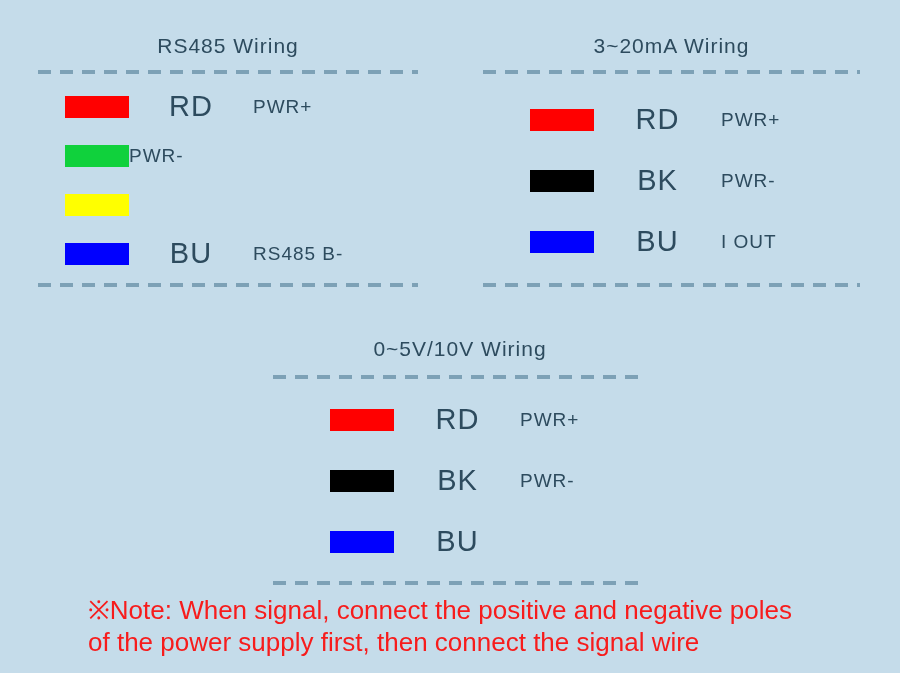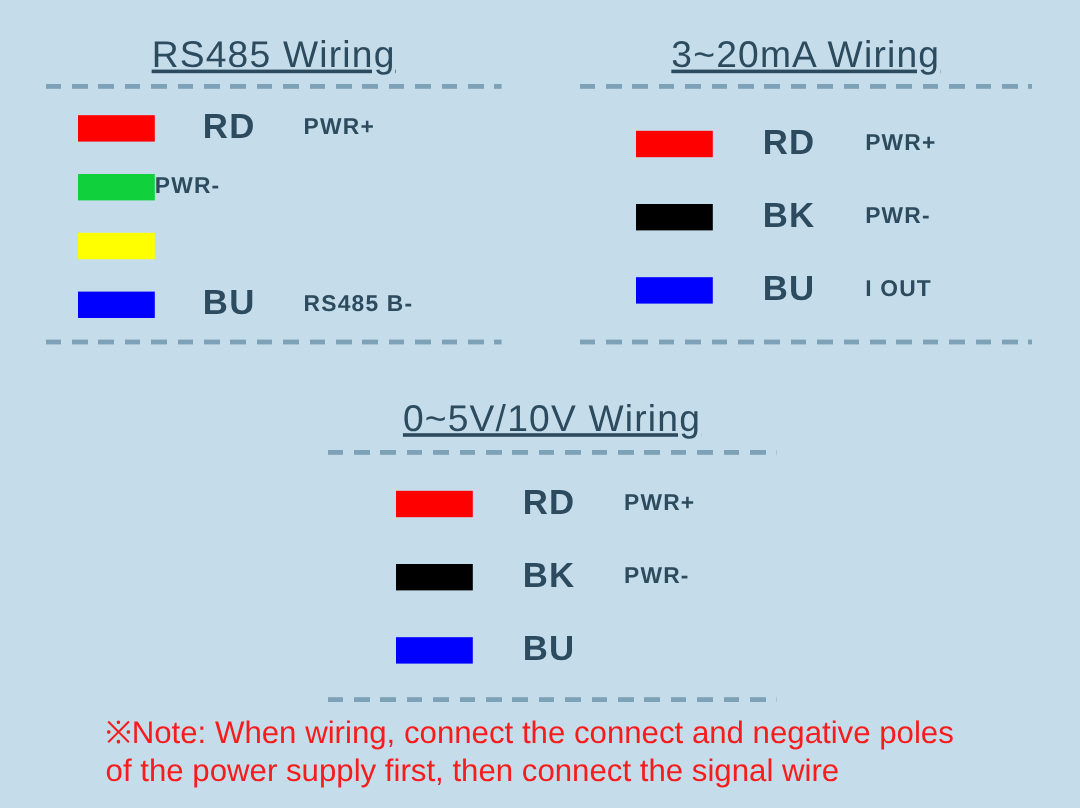--- a/index.html
+++ b/index.html
@@ -12,33 +12,32 @@
   body{
     width:900px;height:673px;
     background:var(--bg);
     position:relative;
     font-family:"Liberation Sans", sans-serif;
     overflow:hidden;
   }
   .section{position:absolute;}
   .section-title{
     text-align:center;
-    font-size:31px;
+    font-size:21px;
     color:var(--text);
     letter-spacing:1px;
     height:48px;
     line-height:48px;
     white-space:nowrap;
-    text-decoration:underline;
   }
   .dashed{
     height:4px;
     background:repeating-linear-gradient(90deg, var(--divider) 0 13px, transparent 13px 22px);
   }
-  .rows{display:block;font-weight:bold;}
+  .rows{display:block;}
   .wire-row{
     display:grid;
     align-items:center;
   }
   .swatch{
     width:64px;height:22px;
     display:inline-block;
   }
   .code{
     font-size:29px;color:var(--text);
@@ -142,15 +141,15 @@
     </div>
     <div class="wire-row">
       <span class="swatch" style="background-color: rgb(0, 0, 255);"></span>
       <span class="code">BU</span>
     </div>
   </div>
   <div class="dashed bottom"></div>
 </div>
 
 <div class="note">
-  <div>※Note: When wiring, connect the connect and negative poles</div>
+  <div>※Note: When signal, connect the positive and negative poles</div>
   <div>of the power supply first, then connect the signal wire</div>
 </div>
 
 </body></html>

